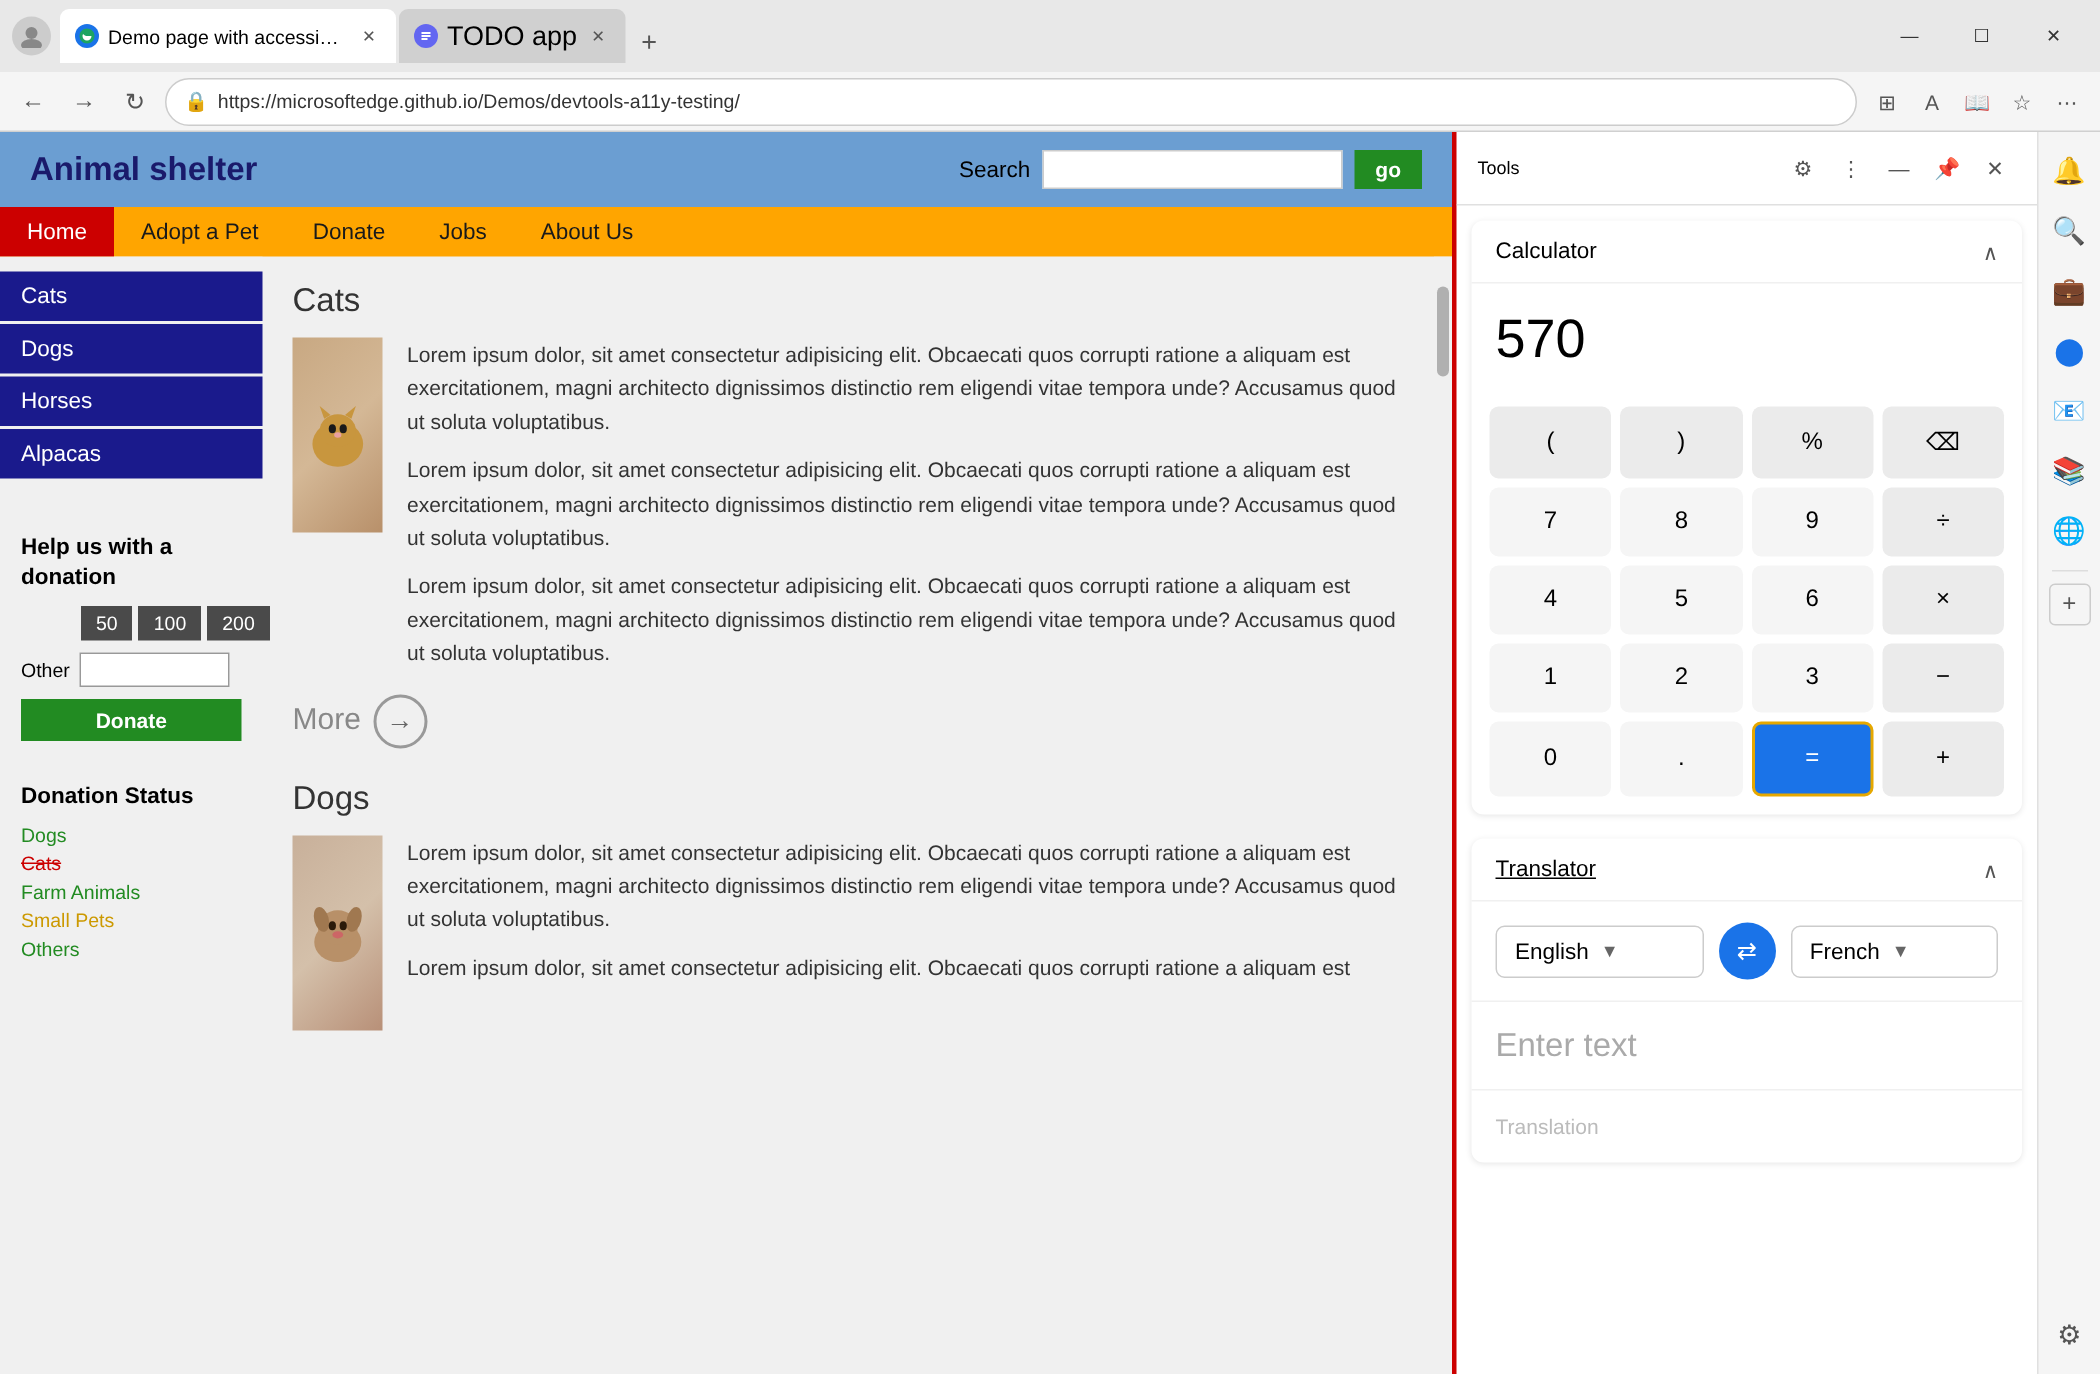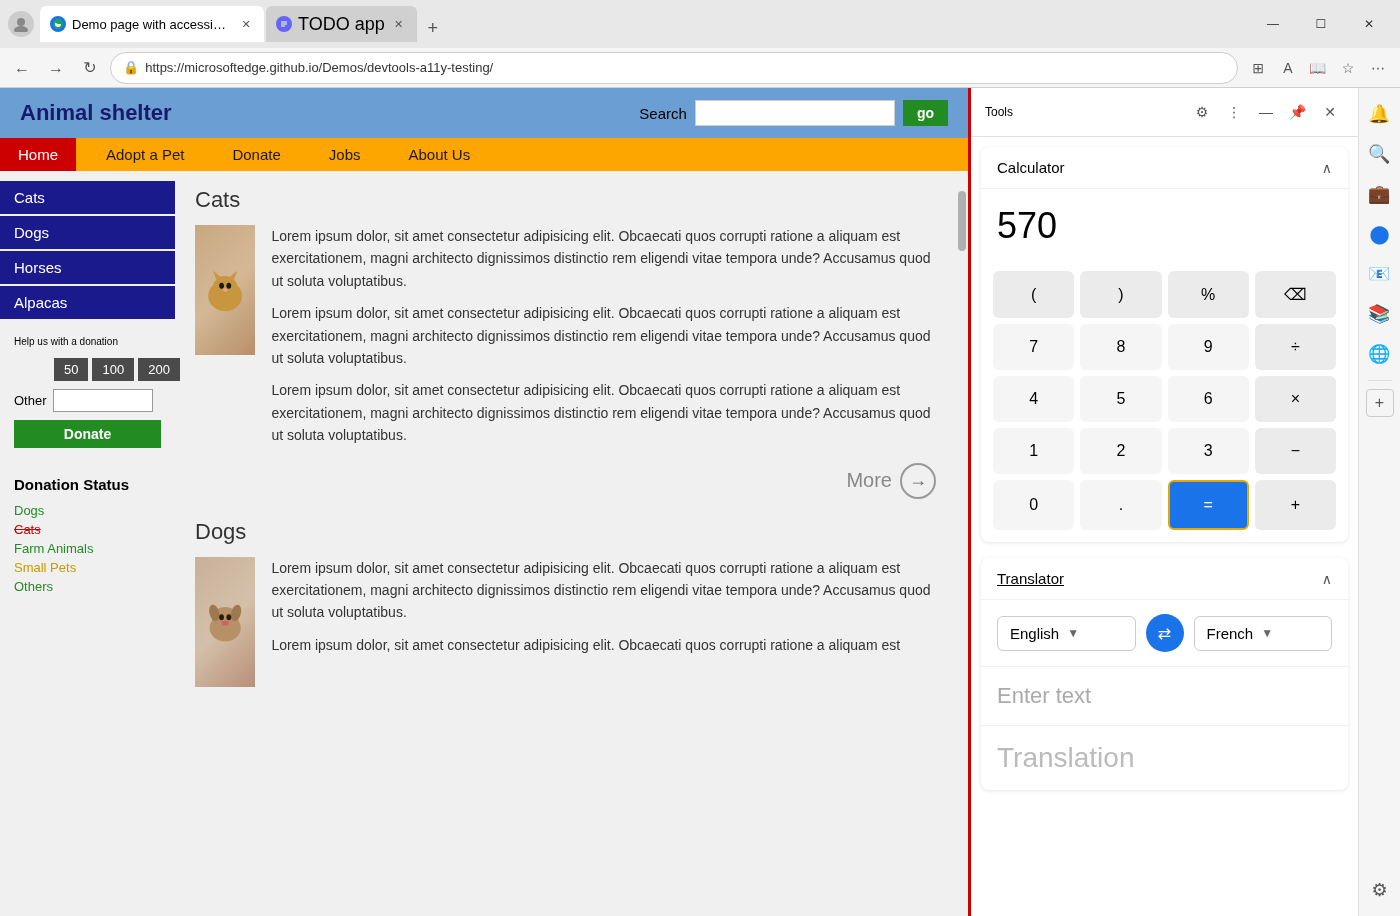--- a/index.html
+++ b/index.html
@@ -34,50 +34,50 @@
     
     .website-area { flex: 1; overflow: hidden; position: relative; display: flex; flex-direction: column; }
     
     
     .site-header { background: #6b9ed2; padding: 12px 20px; display: flex; align-items: center; gap: 20px; }
     .site-title { font-size: 22px; font-weight: bold; color: #1a1a6b; }
     .site-search { display: flex; align-items: center; margin-left: auto; gap: 8px; }
     .site-search input { padding: 4px 8px; border: 1px solid #ccc; width: 200px; font-size: 14px; }
     .search-btn { background: #228B22; color: white; border: none; padding: 5px 14px; font-size: 14px; cursor: pointer; font-weight: bold; }
 
-    .site-nav { background: #FFA500; display: flex; gap: 12px; }
+    .site-nav { background: #FFA500; display: flex; gap: 0; }
     .nav-item { padding: 8px 18px; font-size: 15px; cursor: pointer; color: #1a1a1a; font-weight: 500; }
     .nav-item.active { background: #cc0000; color: white; }
 
     .site-body { display: flex; flex: 1; overflow: hidden; }
     .sidebar { width: 175px; flex-shrink: 0; background: #f0f0f0; padding: 10px 0; }
     .sidebar-item { background: #1a1a8c; color: white; padding: 8px 14px; margin: 0 0 2px 0; font-size: 15px; cursor: pointer; }
 
     .donation-section { padding: 14px; }
-    .donation-title { font-size: 10px; font-weight: normal; margin-bottom: 10px; line-height: 1.3; }
+    .donation-title { font-size: 15px; font-weight: bold; margin-bottom: 10px; line-height: 1.3; margin-top: 20px; }
     .donation-amounts { display: flex; gap: 4px; margin-bottom: 8px; margin-left: 40px; }
     .amount-btn { background: #4a4a4a; color: white; border: none; padding: 4px 10px; font-size: 13px; cursor: pointer; }
     .other-row { display: flex; align-items: center; gap: 6px; margin-bottom: 8px; }
     .other-label { font-size: 13px; }
     .other-input { border: 1px solid #999; padding: 3px 6px; width: 100px; font-size: 13px; }
     .donate-btn { background: #228B22; color: white; border: none; padding: 6px 0; width: 100%; font-size: 14px; cursor: pointer; font-weight: bold; }
 
     .donation-status { padding: 14px; }
     .status-title { font-size: 15px; font-weight: bold; margin-bottom: 8px; }
     .status-item { font-size: 13px; padding: 2px 0; cursor: pointer; }
     .status-item.green { color: #228B22; }
     .status-item.yellow { color: #cc9900; }
     .status-item.red { color: #cc0000; text-decoration: line-through; }
 
     .main-content { flex: 1; padding: 16px 20px; overflow-y: hidden; }
     .section-title { font-size: 22px; font-weight: normal; margin-bottom: 12px; color: #333; }
     .animal-section { margin-bottom: 20px; }
     .animal-row { display: flex; gap: 16px; margin-bottom: 16px; }
     .animal-text { font-size: 14px; line-height: 1.6; color: #333; }
-    .more-link { display: flex; align-items: center; gap: 8px; justify-content: flex-end; font-size: 18px; color: #666; cursor: pointer; margin-top: 8px; }
+    .more-link { display: flex; align-items: center; gap: 8px; justify-content: flex-start; font-size: 18px; color: #666; cursor: pointer; margin-top: 8px; }
     .circle-arrow { width: 36px; height: 36px; border-radius: 50%; border: 2px solid #999; display: flex; align-items: center; justify-content: center; font-size: 18px; color: #666; }
 
     
     .scrollbar { width: 12px; background: #f0f0f0; display: flex; flex-direction: column; align-items: center; }
     .scroll-thumb { width: 8px; margin: 2px auto; background: #b0b0b0; border-radius: 4px; height: 60px; margin-top: 20px; }
 
     
     .tools-panel { width: 390px; flex-shrink: 0; background: white; border-left: 3px solid #cc0000; display: flex; flex-direction: column; overflow: hidden; }
     .tools-header { display: flex; align-items: center; padding: 10px 14px; border-bottom: 1px solid #e0e0e0; }
     .tools-title { font-size: 12px; font-weight: 500; flex: 1; }
@@ -101,21 +101,21 @@
     .translator-section { background: white; border-radius: 8px; box-shadow: 0 1px 4px rgba(0,0,0,0.1); }
     .translator-header { display: flex; align-items: center; justify-content: space-between; padding: 12px 16px; border-bottom: 1px solid #f0f0f0; }
     .translator-title { font-size: 15px; font-weight: 500; text-decoration: underline; }
     .lang-selector { display: flex; align-items: center; justify-content: space-between; padding: 14px 16px; gap: 10px; }
     .lang-select { display: flex; align-items: center; border: 1px solid #ccc; border-radius: 6px; padding: 8px 12px; font-size: 15px; cursor: pointer; gap: 8px; flex: 1; background: white; }
     .lang-select-arrow { font-size: 12px; color: #666; }
     .swap-btn { width: 38px; height: 38px; border-radius: 50%; background: #1a73e8; color: white; display: flex; align-items: center; justify-content: center; cursor: pointer; font-size: 16px; flex-shrink: 0; }
     .translator-input { padding: 16px; border-top: 1px solid #f0f0f0; }
     .translator-placeholder { font-size: 22px; color: #aaa; font-weight: 300; }
     .translator-output { padding: 16px; border-top: 1px solid #f0f0f0; }
-    .translator-output-label { font-size: 28px; color: #bbb; font-weight: 300; }
+    .translator-output-label { font-size: 14px; color: #bbb; font-weight: 300; }
 
     
     .right-sidebar { width: 42px; flex-shrink: 0; background: #f5f5f5; display: flex; flex-direction: column; align-items: center; padding: 8px 0; gap: 4px; border-left: 1px solid #e0e0e0; }
     .right-icon { width: 36px; height: 36px; display: flex; align-items: center; justify-content: center; border-radius: 6px; cursor: pointer; font-size: 18px; color: #555; }
     .right-separator { width: 24px; height: 1px; background: #ddd; margin: 4px 0; }
     .right-add { width: 28px; height: 28px; display: flex; align-items: center; justify-content: center; border: 1px solid #ccc; border-radius: 4px; cursor: pointer; font-size: 16px; color: #555; }
     .gear-bottom { margin-top: auto; }
 
     .cat-image-placeholder { width: 130px; height: 130px; background: linear-gradient(135deg, #c8a882 0%, #d4b896 50%, #b8906a 100%); display: flex; align-items: center; justify-content: center; overflow: hidden; }
     .dog-image-placeholder { width: 130px; height: 130px; background: linear-gradient(135deg, #c8b09a 0%, #d4c0aa 50%, #b89078 100%); display: flex; align-items: center; justify-content: center; overflow: hidden; }

